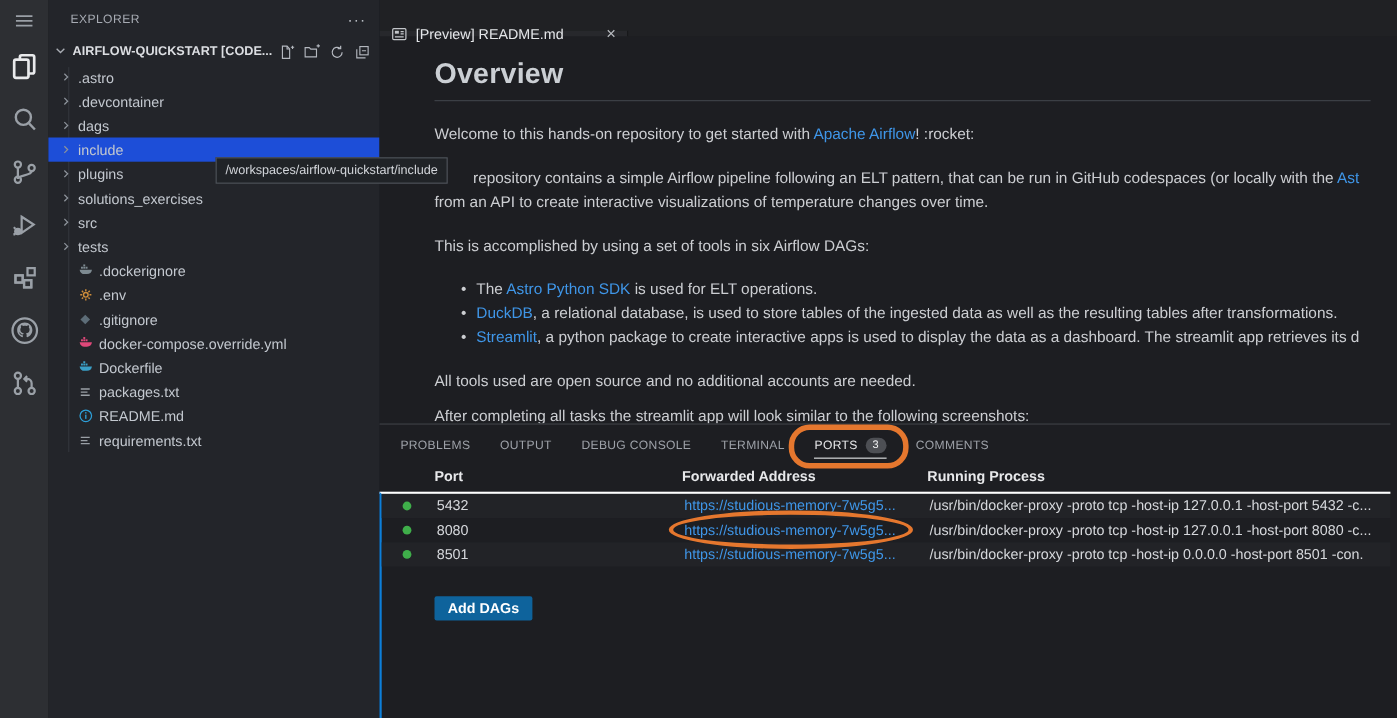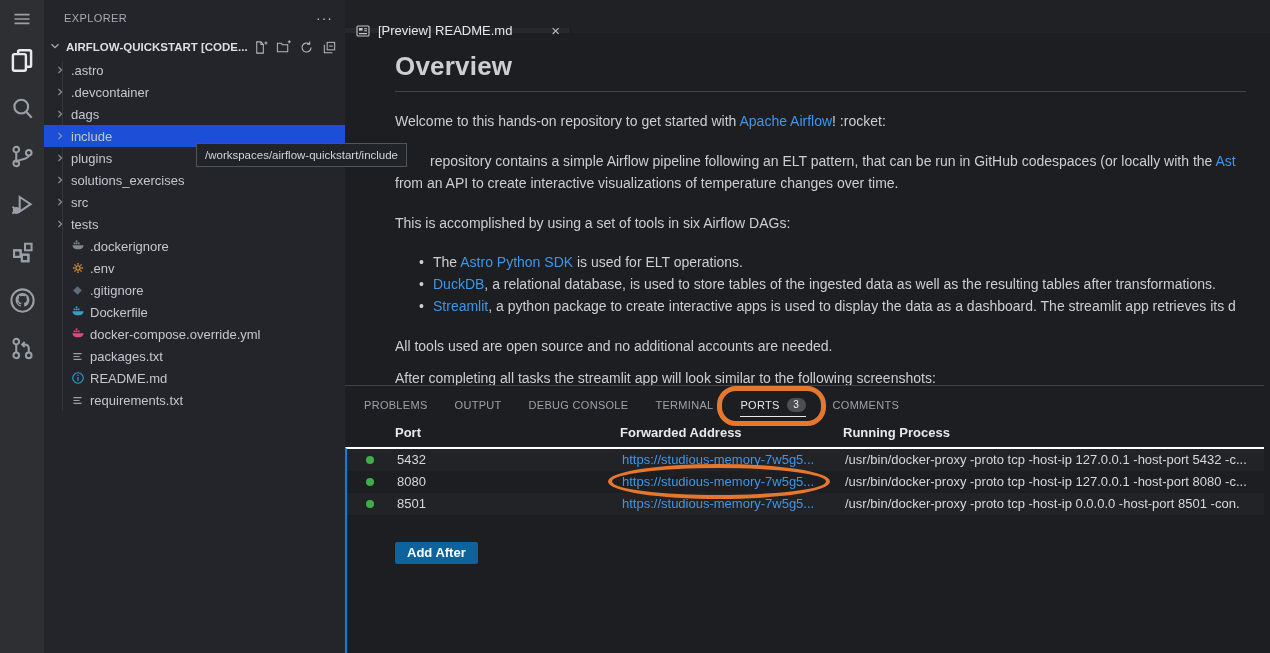--- a/index.html
+++ b/index.html
@@ -321,41 +321,41 @@
     <div class="tree-item file">
       <span class="ficon">
           <svg width="13" height="13" viewBox="0 0 16 16">
             <rect x="4.2" y="4.2" width="7.6" height="7.6" transform="rotate(45 8 8)" fill="#5d6d78"></rect>
           </svg>
         </span>
       <span>.gitignore</span>
     </div>
     <div class="tree-item file">
       <span class="ficon">
+          <svg width="14" height="14" viewBox="0 0 16 16" fill="#e0487a">
+            <rect x="3" y="4" width="2" height="2"></rect>
+            <rect x="5.4" y="4" width="2" height="2"></rect>
+            <rect x="7.8" y="4" width="2" height="2"></rect>
+            <rect x="5.4" y="1.6" width="2" height="2"></rect>
+            <path d="M1.6 7h12.8c-.3 2.8-2.2 4.6-5.2 4.6H6.6C4 11.6 2 10 1.6 7z"></path>
+          </svg>
+        </span>
+      <span>docker-compose.override.yml</span>
+    </div>
+    <div class="tree-item file">
+      <span class="ficon">
           <svg width="14" height="14" viewBox="0 0 16 16" fill="#3a9fc6">
             <rect x="3" y="4" width="2" height="2"></rect>
             <rect x="5.4" y="4" width="2" height="2"></rect>
             <rect x="7.8" y="4" width="2" height="2"></rect>
             <rect x="5.4" y="1.6" width="2" height="2"></rect>
             <path d="M1.6 7h12.8c-.3 2.8-2.2 4.6-5.2 4.6H6.6C4 11.6 2 10 1.6 7z"></path>
           </svg>
         </span>
       <span>Dockerfile</span>
-    </div>
-    <div class="tree-item file">
-      <span class="ficon">
-          <svg width="14" height="14" viewBox="0 0 16 16" fill="#e0487a">
-            <rect x="3" y="4" width="2" height="2"></rect>
-            <rect x="5.4" y="4" width="2" height="2"></rect>
-            <rect x="7.8" y="4" width="2" height="2"></rect>
-            <rect x="5.4" y="1.6" width="2" height="2"></rect>
-            <path d="M1.6 7h12.8c-.3 2.8-2.2 4.6-5.2 4.6H6.6C4 11.6 2 10 1.6 7z"></path>
-          </svg>
-        </span>
-      <span>docker-compose.override.yml</span>
     </div>
     <div class="tree-item file">
       <span class="ficon">
           <svg width="13" height="13" viewBox="0 0 16 16" fill="none" stroke="#9aa0a6" stroke-width="1.5">
             <path d="M3 4.5h10M3 8h7.5M3 11.5h10"></path>
           </svg>
         </span>
       <span>packages.txt</span>
     </div>
     <div class="tree-item file">
@@ -455,17 +455,17 @@
       <span class="col-proc">/usr/bin/docker-proxy -proto tcp -host-ip 127.0.0.1 -host-port 8080 -c...</span>
     </div>
     <div class="port-row">
       <span class="col-dot">
           <span class="dot"></span>
         </span>
       <span class="col-port">8501</span>
       <span class="col-addr"><span class="addr-link">https://studious-memory-7w5g5...</span></span>
       <span class="col-proc">/usr/bin/docker-proxy -proto tcp -host-ip 0.0.0.0 -host-port 8501 -con.</span>
     </div>
-    <button class="add-port-btn">Add After</button>
+    <button class="add-port-btn">Add DAGs</button>
   </div>
 </div>
 
 <div class="tooltip">/workspaces/airflow-quickstart/include</div>
 
 </body></html>

